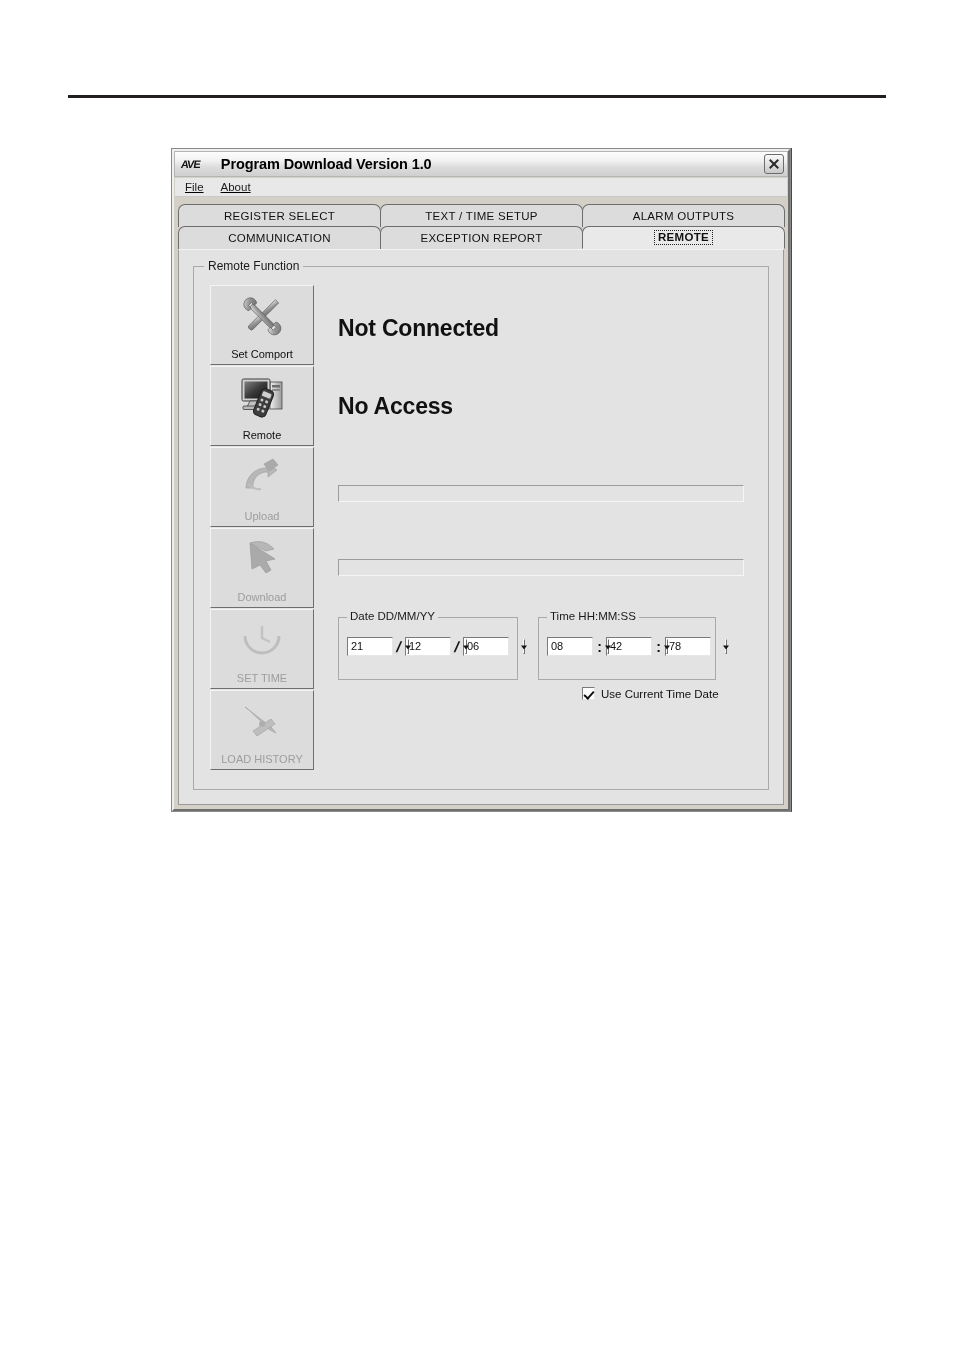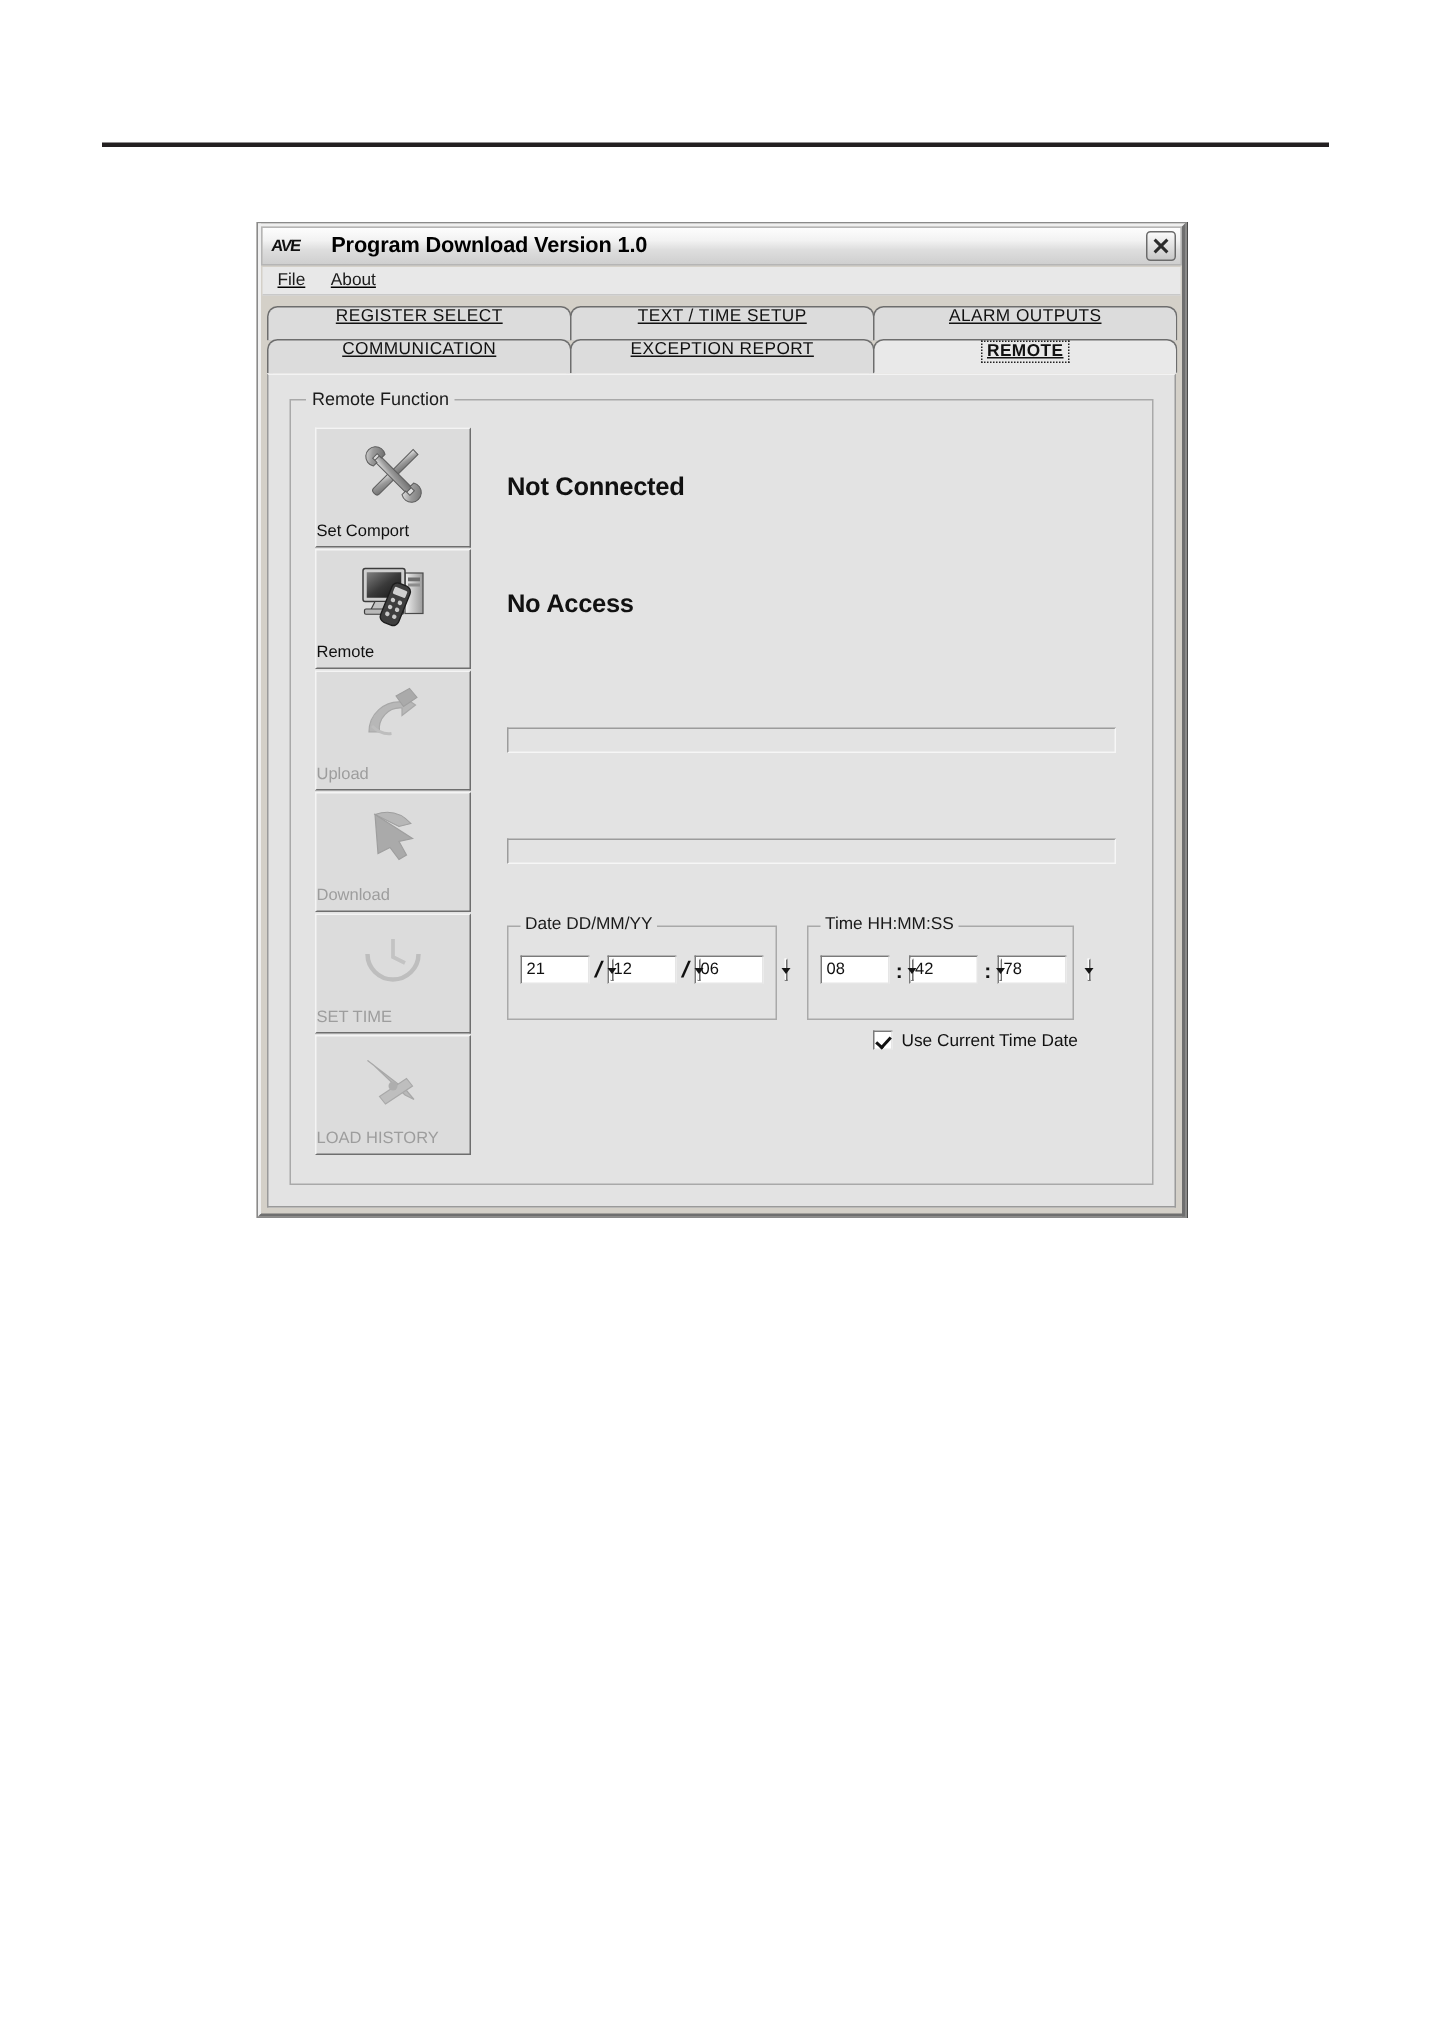--- a/index.html
+++ b/index.html
@@ -118,26 +118,25 @@
   .tabrow.row2 { top: 22px; }
   .tab {
     position: relative;
     flex: 1 1 0;
     background: #dcdcdc;
     border: 1px solid #6d6d6d;
     border-bottom: none;
     border-radius: 7px 7px 0 0;
     font-size: 11.5px;
     color: #111;
-    display: flex; align-items: flex-start; justify-content: center;
+    display: flex; align-items: center; justify-content: center;
     box-sizing: border-box;
     letter-spacing: 0.3px;
     cursor: pointer;
     margin-right: -1px;
-    text-decoration: underline;
   }
   .tabrow.row1 .tab { background:#dcdcdc; }
   .tabrow.row2 .tab { background:#dcdcdc; }
   .tabrow.row2 .tab.active {
     background: #e9e9e9;
     font-weight: bold;
     z-index: 5;
     border-bottom: 1px solid #e9e9e9;
   }
   .tab .tab-focus {
@@ -183,20 +182,21 @@
     position: relative;
     width: 104px; height: 80px;
     background: #dcdcdc;
     border: 1px solid #f4f4f4;
     border-right-color: #6e6e6e;
     border-bottom-color: #6e6e6e;
     box-sizing: border-box;
     margin-bottom: 1px;
     display: flex;
     flex-direction: column;
+    align-items: center;
     justify-content: flex-end;
     padding-bottom: 4px;
     cursor: pointer;
   }
   .tool-btn .tb-icon {
     position: absolute;
     top: 6px; left: 50%;
     transform: translateX(-50%);
     width: 50px; height: 48px;
   }
@@ -204,21 +204,21 @@
     font-size: 11px;
     color: #101010;
     line-height: 12px;
   }
   .tool-btn.disabled .tb-label { color: #9d9d9d; }
   .tool-btn.disabled .tb-icon { opacity: 0.45; filter: grayscale(1); }
 
   
   .status-txt {
     position: absolute;
-    font-size: 17px;
+    font-size: 23px;
     font-weight: bold;
     color: #111;
     letter-spacing: -0.2px;
   }
   #status-connection { left: 144px; top: 48px; }
   #status-access     { left: 144px; top: 126px; }
 
   .progressbar {
     position: absolute;
     height: 17px;

